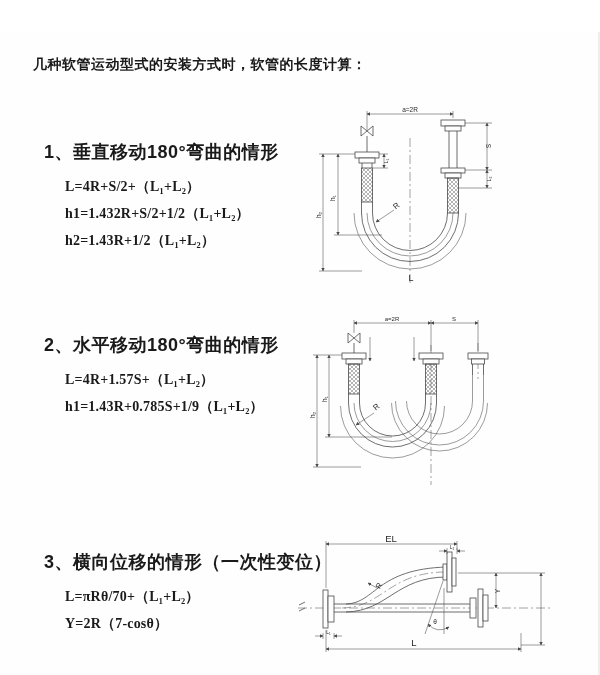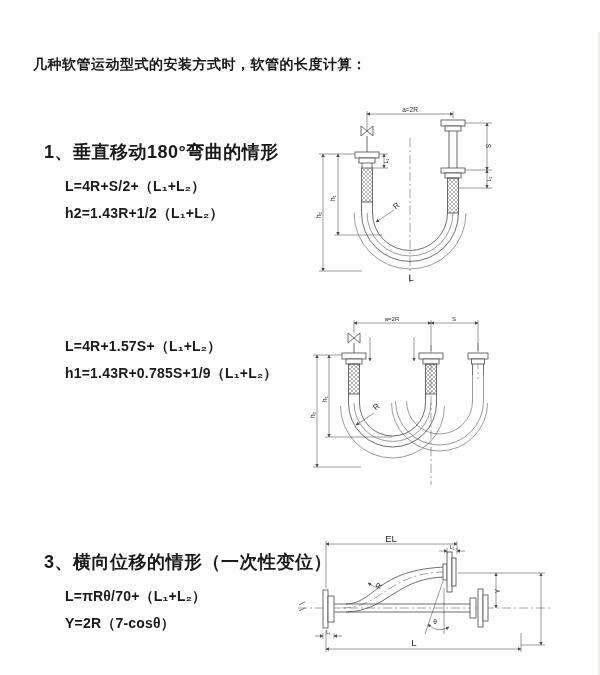--- a/index.html
+++ b/index.html
@@ -4,44 +4,46 @@
 <style>
   html,body{margin:0;padding:0;background:#ffffff;}
   #page{
     position:relative;width:600px;height:675px;background:#fefefe;
     font-family:"Liberation Sans","DejaVu Sans",sans-serif;color:#1a1a1a;
     overflow:hidden;border-right:2px solid #eeeeec;box-sizing:border-box;
   }
   .title{position:absolute;left:33px;top:24px;font-size:14px;font-weight:bold;letter-spacing:.5px;}
   .section{position:absolute;left:44px;}
   .sec-head{font-size:18px;font-weight:bold;margin:0 0 9px 0;letter-spacing:.5px;}
-  .formula{font-size:14px;font-weight:bold;margin:0;padding-left:21px;line-height:27px;white-space:nowrap;letter-spacing:.2px;}
+  .formula{font-size:14px;font-weight:bold;margin:0;padding-left:21px;line-height:27px;white-space:nowrap;letter-spacing:.2px;font-family:Liberation Serif, serif;}
   #sec1{top:108px;} #sec2{top:301px;} #sec3{top:518px;}
   .diagram{position:absolute;}
   #dia1{left:310px;top:68px;} #dia2{left:306px;top:281px;} #dia3{left:296px;top:501px;}
   svg{display:block;}
   svg text{fill:#2a2a2a;font-family:"Liberation Sans","DejaVu Sans",sans-serif;}
   .dwg{stroke:#4a4a4a;fill:none;stroke-width:.8;}
   .thin{stroke-width:.55;}
   .cl{stroke:#5a5a5a;stroke-width:.55;stroke-dasharray:9 3 2 3;fill:none;}
 </style>
 </head>
 <body>
 
 <div id="page" style="background: rgb(254, 254, 254); color: rgb(26, 26, 26); margin-top: 32px;">
 
   <div class="title">几种软管运动型式的安装方式时，软管的长度计算：</div>
 
   <div class="section" id="sec1">
     <p class="sec-head">1、垂直移动180°弯曲的情形</p>
     <p class="formula">L=4R+S/2+（L₁+L₂）</p>
+    <p class="formula">h1=1.432R+S/2+1/2（L₁+L₂）</p>
     <p class="formula">h2=1.43R+1/2（L₁+L₂）</p>
   </div>
 
   <div class="section" id="sec2">
+    <p class="sec-head">2、水平移动180°弯曲的情形</p>
     <p class="formula">L=4R+1.57S+（L₁+L₂）</p>
     <p class="formula">h1=1.43R+0.785S+1/9（L₁+L₂）</p>
   </div>
 
   <div class="section" id="sec3">
     <p class="sec-head">3、横向位移的情形（一次性变位）</p>
     <p class="formula">L=πRθ/70+（L₁+L₂）</p>
     <p class="formula">Y=2R（7-cosθ）</p>
   </div>
 

